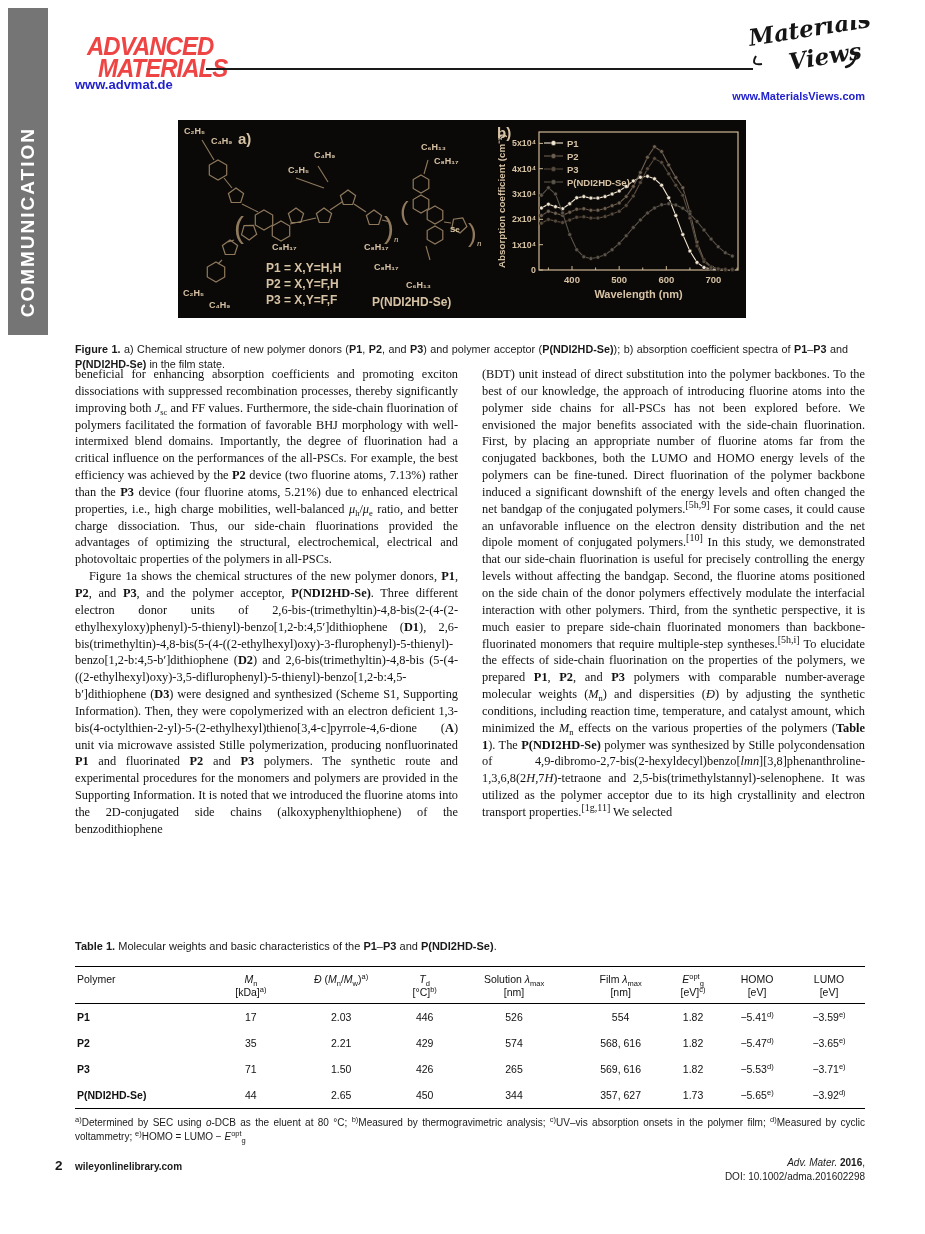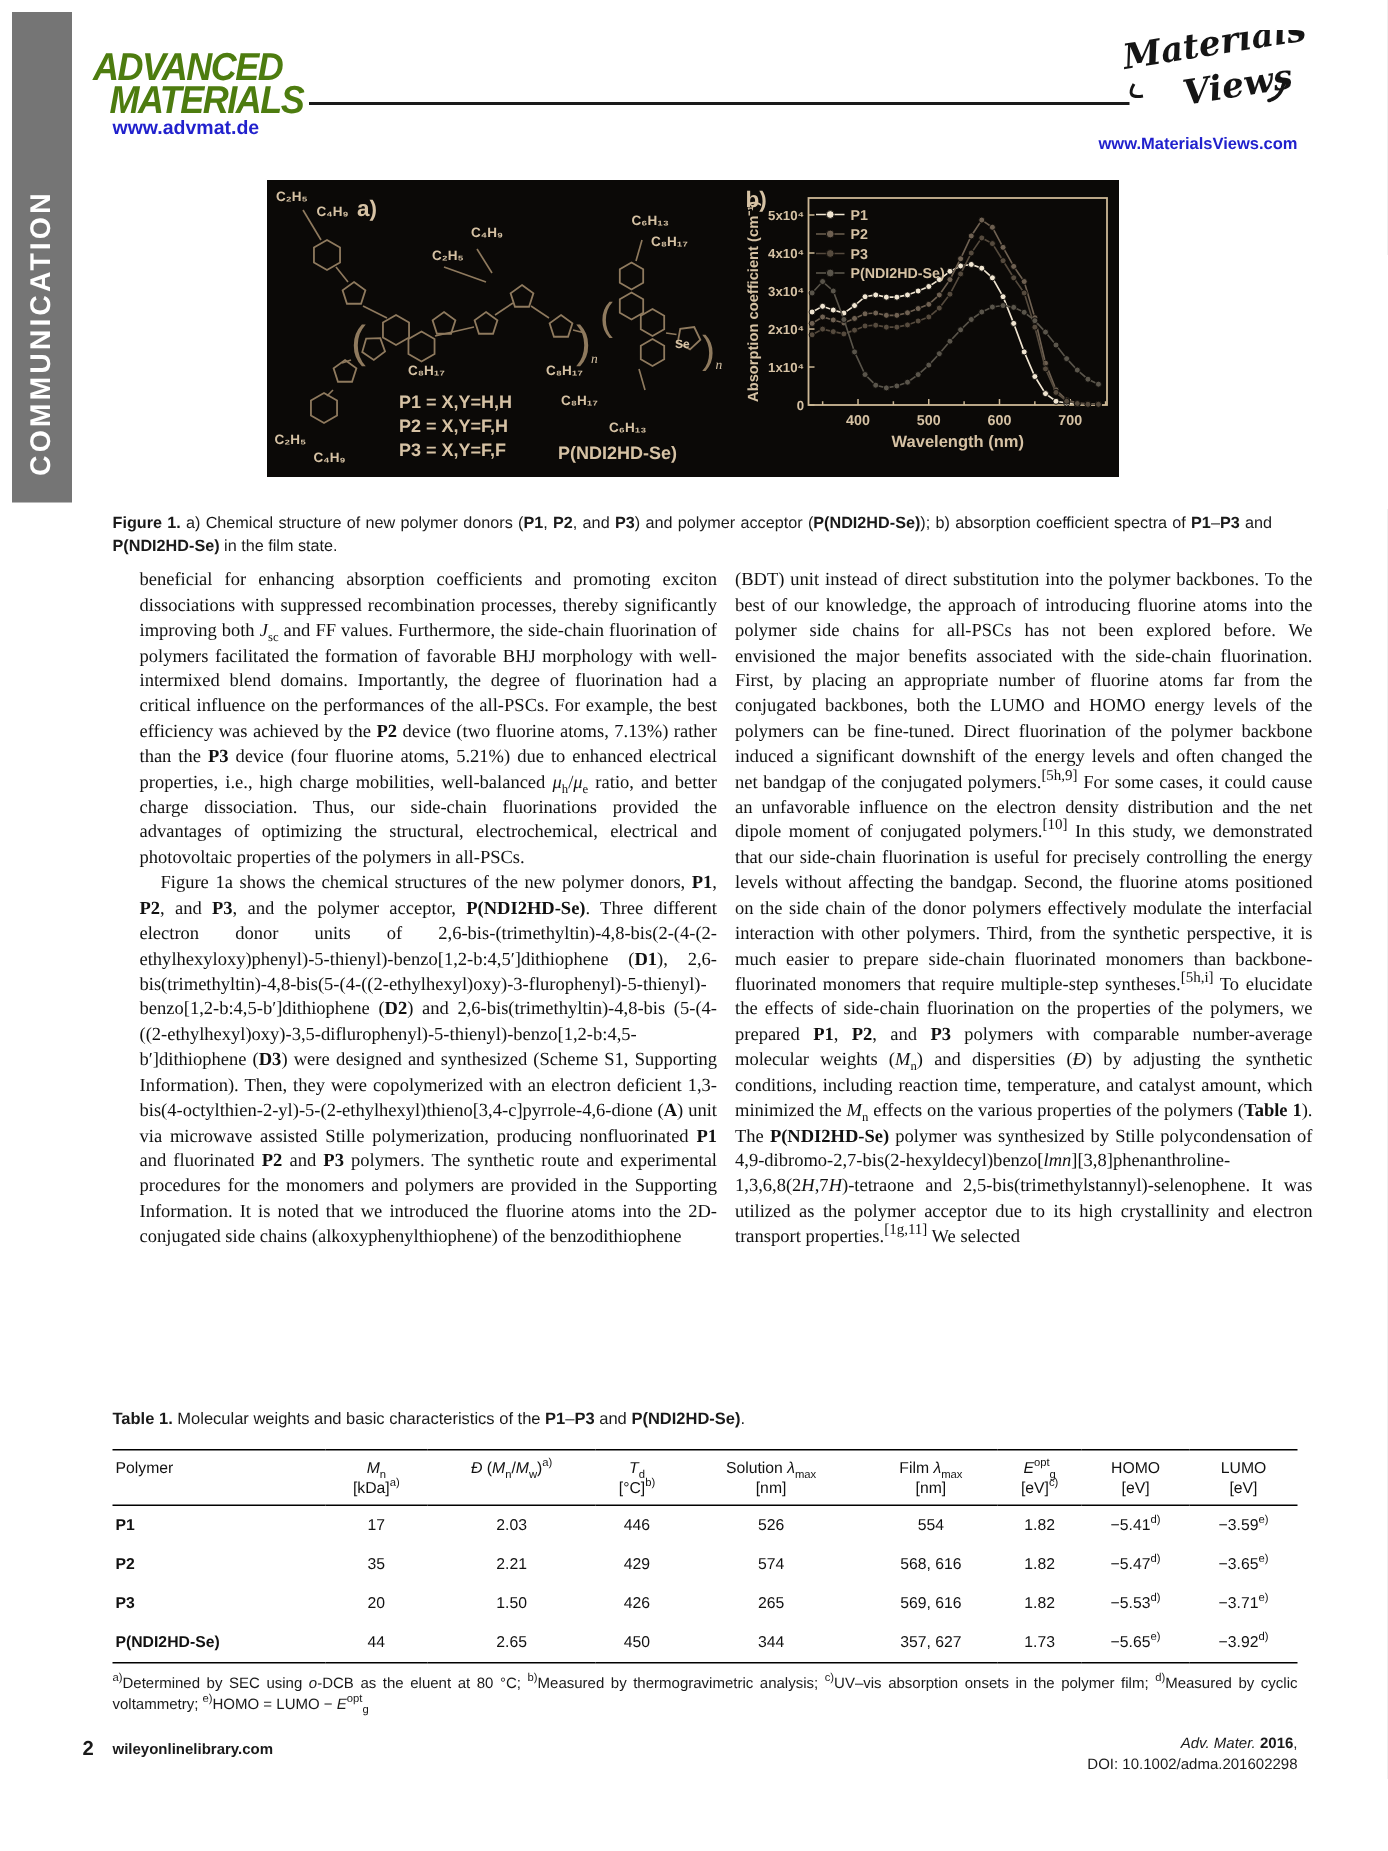--- a/index.html
+++ b/index.html
@@ -5,40 +5,40 @@
 <style>
   html,body{margin:0;padding:0;background:#e8e8e8;}
   .page{position:relative;width:925px;height:1234px;background:#ffffff;overflow:hidden;
         font-family:"Liberation Serif",serif;color:#111;}
   
   .sidebar{position:absolute;left:8px;top:8px;width:40px;height:327px;background:#757575;}
   .sidebar-text{position:absolute;bottom:18px;left:50%;transform:translateX(-50%);
         writing-mode:vertical-rl;text-orientation:mixed;transform:translateX(-50%) rotate(180deg);
         font-family:"Liberation Sans",sans-serif;font-weight:bold;font-size:19px;
         letter-spacing:2px;color:#ffffff;white-space:nowrap;}
-  .brand{position:absolute;left:62px;top:34px;font-family:"Liberation Sans",sans-serif;
-        font-style:italic;font-weight:bold;color:#4d7c0f;line-height:1;}
+  .brand{position:absolute;left:87px;top:34px;font-family:"Liberation Sans",sans-serif;
+        font-style:italic;font-weight:bold;color:#ef4444;line-height:1;}
   .brand1{font-size:24px;letter-spacing:-1px;transform:scaleY(1.08);}
   .brand2{font-size:24px;letter-spacing:-1px;margin-left:11px;margin-top:-2px;transform:scaleY(1.08);}
   .advmat-url{position:absolute;left:75px;top:77px;font-family:"Liberation Sans",sans-serif;
         font-weight:bold;font-size:13px;color:#2121cd;text-decoration:none;}
   .header-rule{position:absolute;left:206px;top:68px;width:547px;height:2px;background:#1a1a1a;}
   .views-logo{position:absolute;left:742px;top:20px;width:130px;height:62px;}
   .views-url{position:absolute;left:700px;top:90px;width:165px;text-align:right;
         font-family:"Liberation Sans",sans-serif;font-weight:bold;font-size:11px;
         color:#2121cd;text-decoration:none;}
   
   .figure-box{position:absolute;left:178px;top:120px;width:568px;height:198px;background:#0b0907;}
   .panel-a{position:absolute;left:0;top:0;}
   .panel-b{position:absolute;left:317px;top:0;}
   .fig-caption{position:absolute;left:75px;top:342px;width:773px;margin:0;
         font-family:"Liberation Sans",sans-serif;font-size:10.8px;line-height:14.5px;
         text-align:justify;color:#1a1a1a;}
   
-  .columns{position:absolute;left:75px;top:378px;width:790px;display:flex;gap:12px;margin-left:18px;}
+  .columns{position:absolute;left:75px;top:366px;width:790px;display:flex;gap:24px;}
   .col{width:385px;}
   .col p{margin:0;font-size:12.35px;line-height:16.85px;text-align:justify;}
   .col p.indent{text-indent:14px;}
   .col p sup{font-size:10px;line-height:0;}
   .col p sub{font-size:8.5px;line-height:0;}
   
   .table-block{position:absolute;left:75px;top:940px;width:790px;
         font-family:"Liberation Sans",sans-serif;}
   .table-caption{margin:0 0 14px 0;font-size:11px;color:#1a1a1a;}
   table.tbl{width:100%;border-collapse:collapse;border-top:1.5px solid #000;}
@@ -374,21 +374,21 @@
             <td>2.21</td>
             <td>429</td>
             <td>574</td>
             <td>568, 616</td>
             <td>1.82</td>
             <td>−5.47<sup>d)</sup></td>
             <td>−3.65<sup>e)</sup></td>
           </tr>
           <tr>
             <td><b>P3</b></td>
-            <td>20</td>
+            <td>71</td>
             <td>1.50</td>
             <td>426</td>
             <td>265</td>
             <td>569, 616</td>
             <td>1.82</td>
             <td>−5.53<sup>d)</sup></td>
             <td>−3.71<sup>e)</sup></td>
           </tr>
           <tr>
             <td><b>P(NDI2HD-Se)</b></td>

